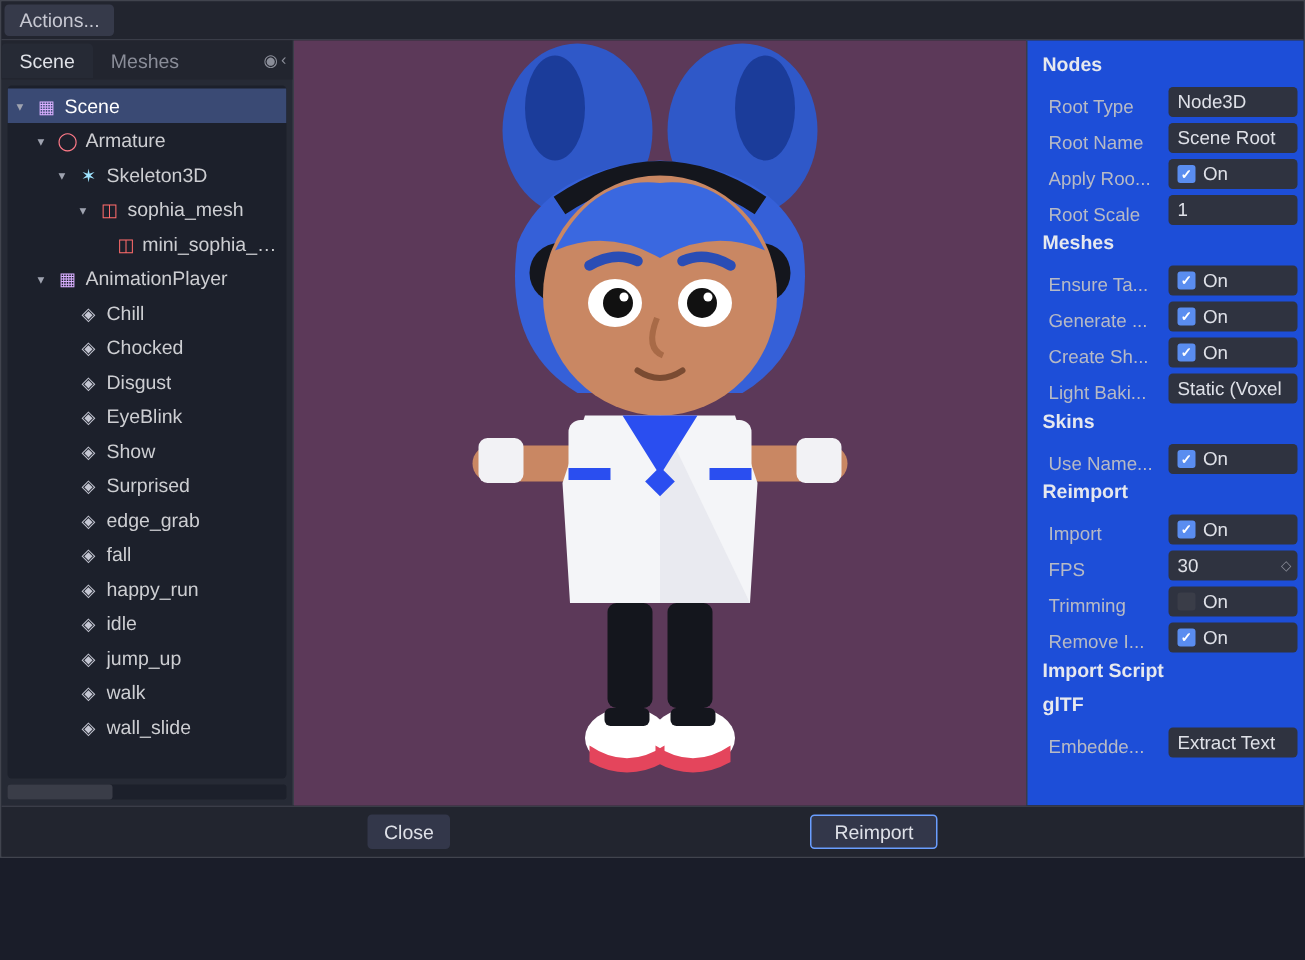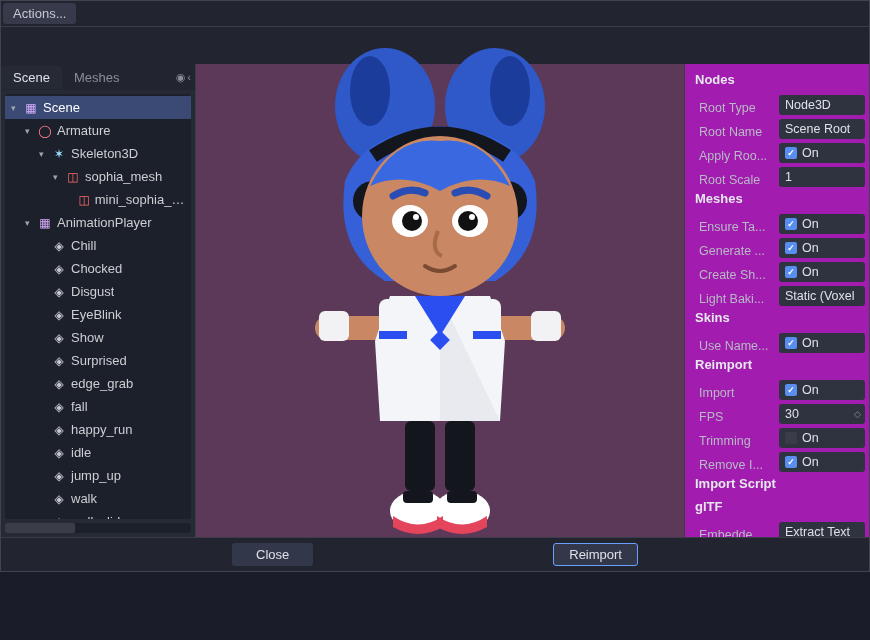--- a/index.html
+++ b/index.html
@@ -3,21 +3,21 @@
 <meta charset="utf-8">
 <style>
   * { box-sizing: border-box; margin: 0; padding: 0; font-family: -apple-system, "Segoe UI", sans-serif; }
   body { background: #1a1d29; width: 870px; height: 640px; overflow: hidden; color: #cdced2; font-size: 13px; }
   
   .window { width: 870px; height: 572px; background: #22252f; border: 1px solid #41444e; display: flex; flex-direction: column; }
   
   .topbar { height: 26px; display: flex; align-items: center; padding: 0 2px; background: #22252f; border-bottom: 1px solid #3a3d48; }
   .actions-btn { background: #363a4a; color: #c7c8d2; padding: 3px 10px; border-radius: 3px; cursor: pointer; font-size: 13px; }
   
-  .body { flex: 1; display: flex; min-height: 0; margin-top: 37px; }
+  .body { flex: 1; display: flex; min-height: 0; }
   
   
   .left { width: 195px; background: #262a35; display: flex; flex-direction: column; border-right: 1px solid #3a3d48; }
   .tabs { display: flex; align-items: center; height: 26px; background: #22252f; }
   .tab { padding: 4px 12px; color: #8a8d98; cursor: pointer; }
   .tab.active { background: #262a35; color: #e0e2e8; border-top-left-radius: 3px; border-top-right-radius: 3px; }
   .tab-spacer { flex: 1; }
   .tab-icons { display: flex; gap: 2px; padding-right: 4px; color: #8a8d98; font-size: 11px; }
   
   .tree { flex: 1; overflow: auto; padding: 2px 0; background: #1c202b; margin: 4px; border-radius: 3px; }
@@ -33,36 +33,36 @@
   .nicon.clip { color: #c5c7d3; }
   .node-label { overflow: hidden; text-overflow: ellipsis; }
   .hscroll { height: 10px; background: #1c202b; margin: 0 4px 4px 4px; border-radius: 2px; position: relative; }
   .hscroll .thumb { position: absolute; left: 0; top: 0; height: 100%; width: 70px; background: #3a3d48; border-radius: 2px; }
   
   
   .center { flex: 1; background: #5c3959; display: flex; align-items: center; justify-content: center; position: relative; }
   .avatar { position: relative; width: 330px; height: 520px; display:flex; align-items:center; justify-content:center;}
   
   
-  .right { width: 185px; background: #a21caf; padding: 4px 0 4px 4px; overflow: hidden; border-left: 1px solid #3a3d48; }
+  .right { width: 185px; background: #1d4ed8; padding: 4px 0 4px 4px; overflow: hidden; border-left: 1px solid #3a3d48; }
   .section-h { font-weight: bold; color: #e6e8ee; padding: 4px 6px; font-size: 13px; }
   .prop { display: flex; align-items: flex-end; height: 24px; padding: 0 4px 0 10px; }
   .plabel { width: 80px; color: #b7bac5; font-size: 12.5px; overflow: hidden; text-overflow: ellipsis; white-space: nowrap; }
   .pval { flex: 1; display: flex; align-items: center; height: 20px; background: #2f3340; border-radius: 3px; padding: 0 6px; font-size: 12.5px; color: #dfe1e8; cursor: pointer; min-width: 0; overflow:hidden; white-space:nowrap; }
   .chk { width: 12px; height: 12px; background: #5a8df0; border-radius: 2px; margin-right: 5px; display: inline-flex; align-items: center; justify-content: center; flex-shrink:0;}
   .chk::after { content: "✓"; color: #fff; font-size: 9px; font-weight: bold; }
   .chk.off { background: #3a3d48; }
   .chk.off::after { content: ""; }
   .spin { position: relative; }
   .spin::after { content: "◇"; position: absolute; right: 4px; color: #8a8d98; font-size: 9px; }
   .fileicon { margin-left: auto; color: #bfc2ce; font-size: 12px; }
   
   
   .bottom { height: 34px; background: #22252f; display: flex; align-items: center; justify-content: center; gap: 240px; border-top: 1px solid #3a3d48; }
-  .btn { background: #33374a; color: #dfe1e8; padding: 4px 24px; border-radius: 3px; cursor: pointer; font-size: 13px; }
+  .btn { background: #33374a; color: #dfe1e8; padding: 4px 11px; border-radius: 3px; cursor: pointer; font-size: 13px; }
   .btn.focus { border: 1px solid #6a9eff; padding: 3px 15px; text-align: right; }
 </style>
 </head>
 <body>
 
 <div class="window">
 
   <div class="topbar">
     <div class="actions-btn">Actions...</div>
   </div>

